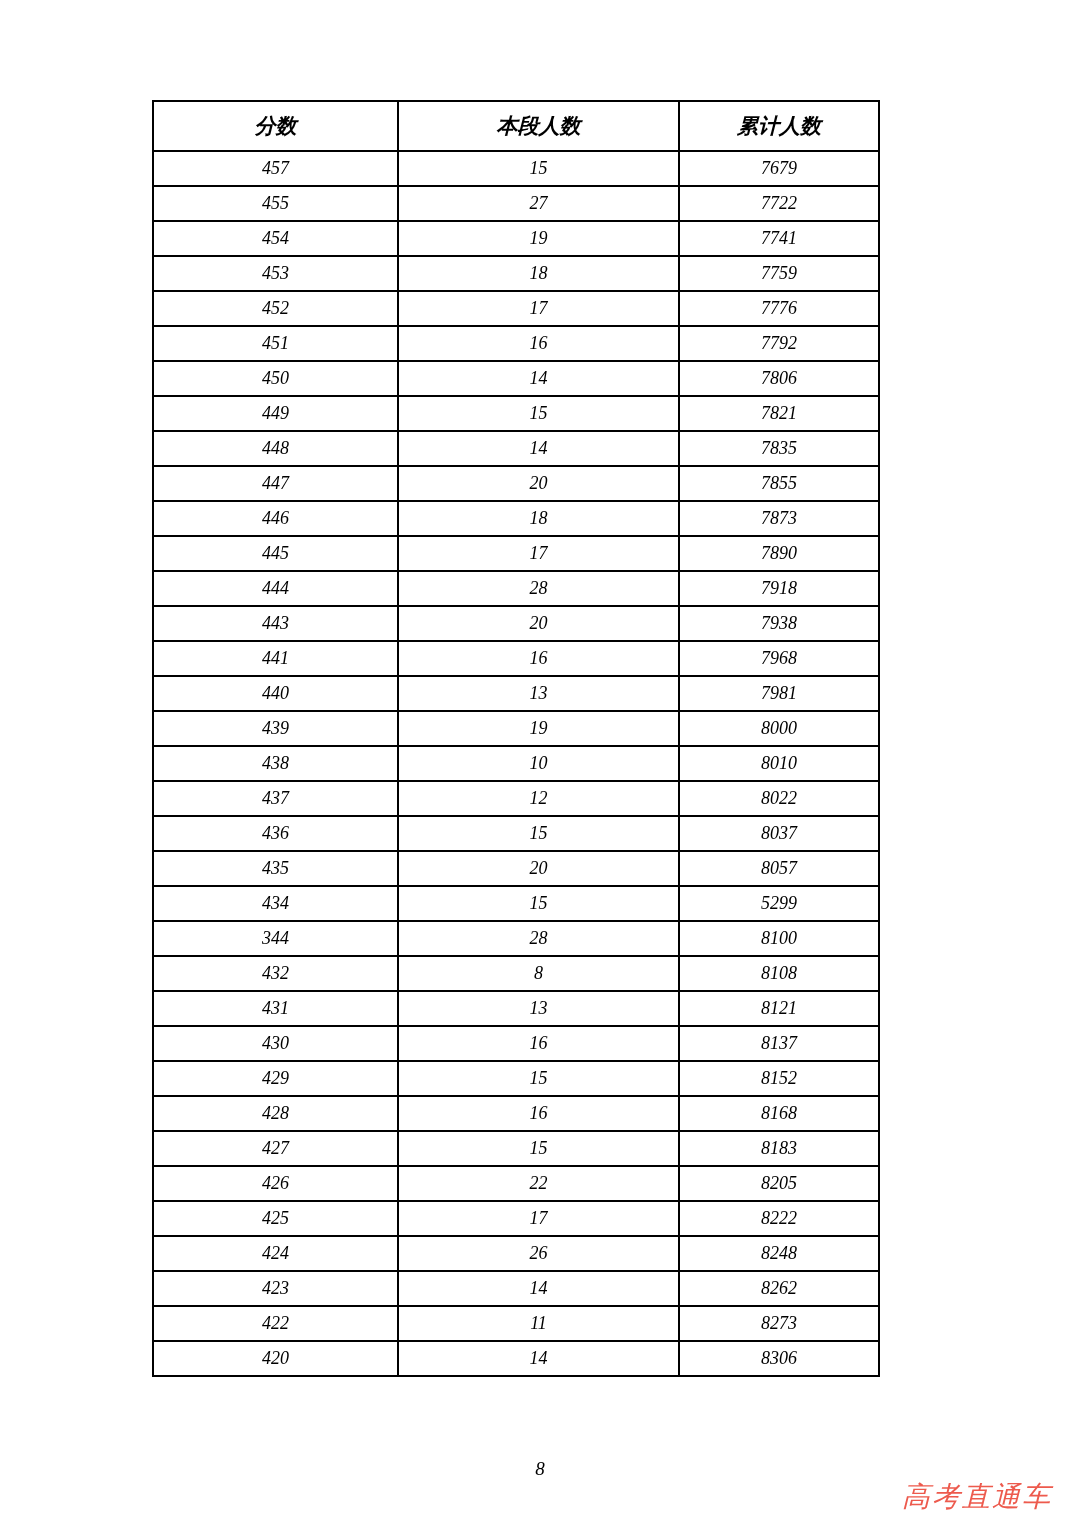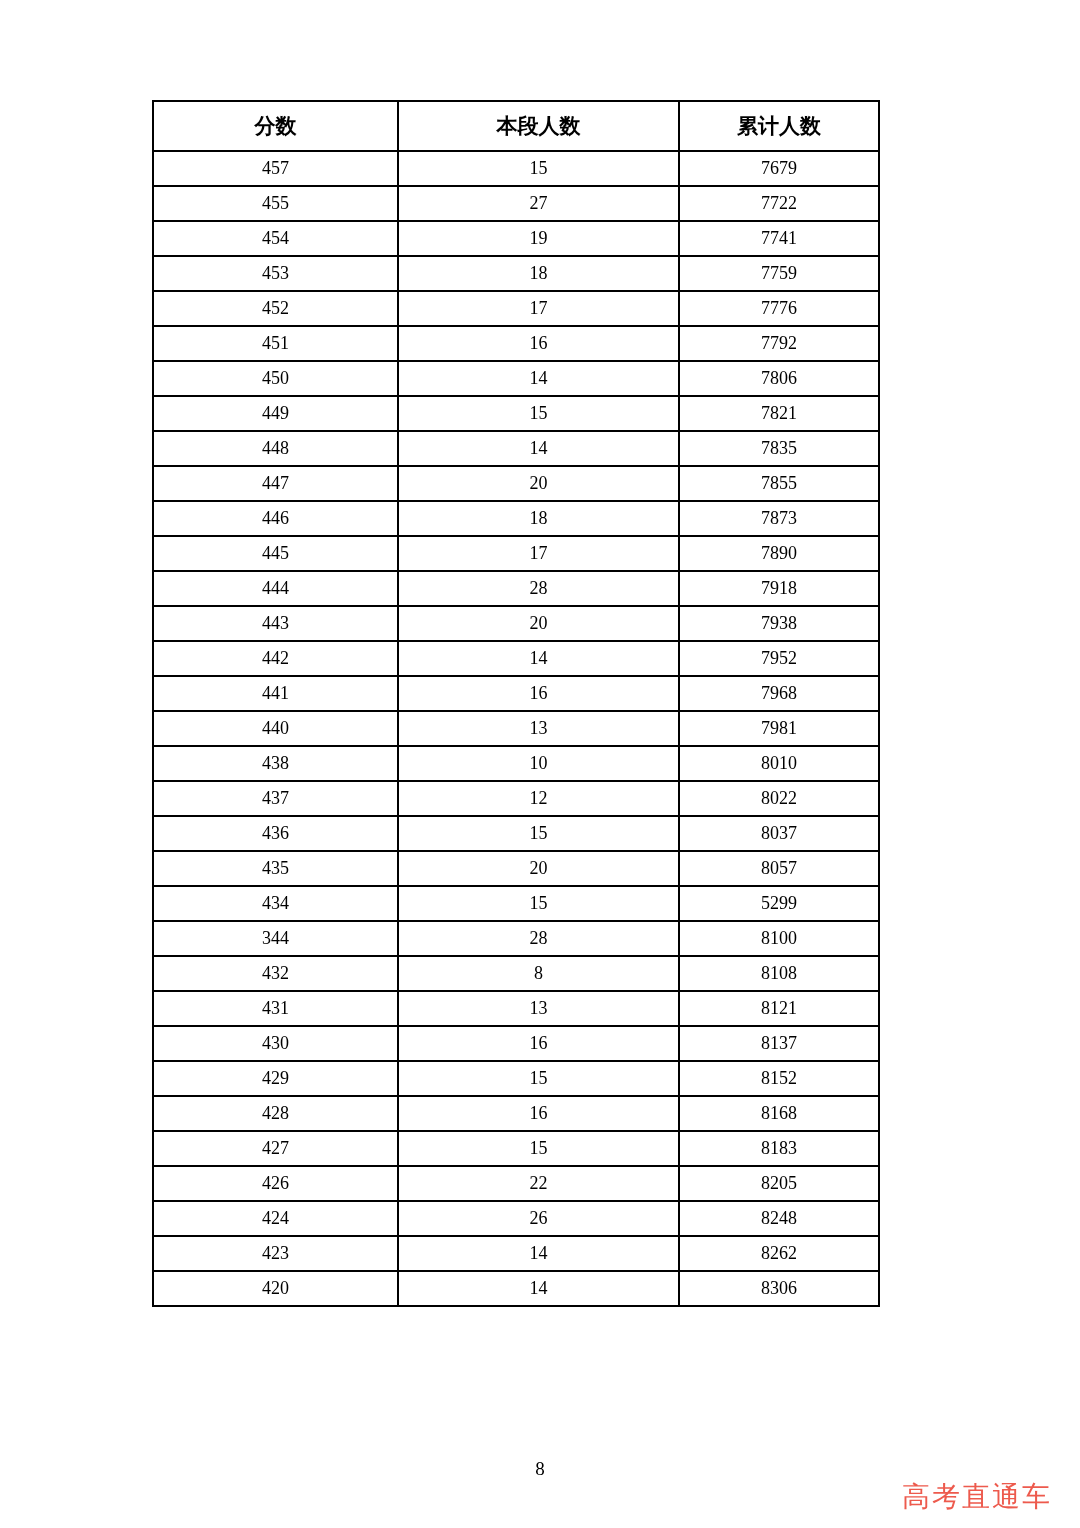--- a/index.html
+++ b/index.html
@@ -8,20 +8,21 @@
     font-family: "Liberation Serif", "DejaVu Serif", serif;
     color: #000000;
   }
   .page {
     position: relative;
     width: 1080px;
     height: 1528px;
     margin: 0 auto;
     background: #ffffff;
     overflow: hidden;
+    font-style: italic;
   }
   .score-table-wrap {
     position: absolute;
     left: 152px;
     top: 100px;
   }
   table.score-table {
     border-collapse: collapse;
     table-layout: fixed;
     width: 726px;
@@ -150,35 +151,35 @@
             <td>444</td>
             <td>28</td>
             <td>7918</td>
           </tr>
           <tr>
             <td>443</td>
             <td>20</td>
             <td>7938</td>
           </tr>
           <tr>
-            <td>442</td>
-            <td>14</td>
-            <td>7952</td>
-          </tr>
-          <tr>
             <td>441</td>
             <td>16</td>
             <td>7968</td>
           </tr>
           <tr>
             <td>440</td>
             <td>13</td>
             <td>7981</td>
           </tr>
           <tr>
+            <td>439</td>
+            <td>19</td>
+            <td>8000</td>
+          </tr>
+          <tr>
             <td>438</td>
             <td>10</td>
             <td>8010</td>
           </tr>
           <tr>
             <td>437</td>
             <td>12</td>
             <td>8022</td>
           </tr>
           <tr>
@@ -230,30 +231,40 @@
             <td>427</td>
             <td>15</td>
             <td>8183</td>
           </tr>
           <tr>
             <td>426</td>
             <td>22</td>
             <td>8205</td>
           </tr>
           <tr>
+            <td>425</td>
+            <td>17</td>
+            <td>8222</td>
+          </tr>
+          <tr>
             <td>424</td>
             <td>26</td>
             <td>8248</td>
           </tr>
           <tr>
             <td>423</td>
             <td>14</td>
             <td>8262</td>
           </tr>
           <tr>
+            <td>422</td>
+            <td>11</td>
+            <td>8273</td>
+          </tr>
+          <tr>
             <td>420</td>
             <td>14</td>
             <td>8306</td>
           </tr>
         </tbody>
     </table>
   </div>
 
   <div class="page-number">8</div>
 

